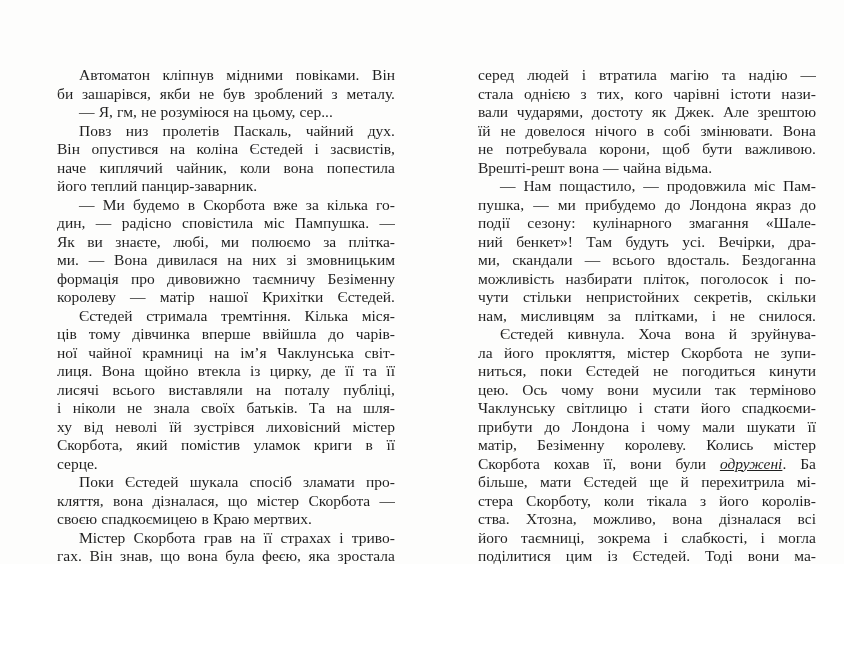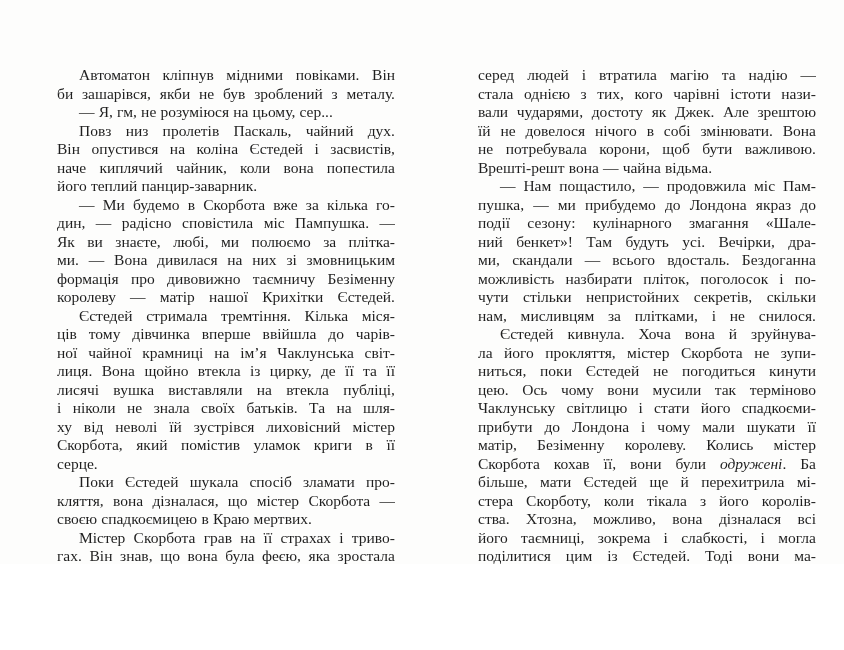--- a/index.html
+++ b/index.html
@@ -28,21 +28,21 @@
     line-height: 18.5px;
     height: 18.5px;
     text-align: justify;
     text-align-last: justify;
     overflow: hidden;
     white-space: normal;
     word-spacing: 0.02em;
   }
   .page-text .line.indent { text-indent: 22px; }
   .page-text .line.end    { text-align-last: left; }
-  .italic { font-style: italic; }
+  .italic { font-style: italic; text-decoration: underline; }
   .page-number {
     margin-top: 4px;
     text-align: center;
     font-size: 15px;
     letter-spacing: 0.5px;
     color: #ef4444;
   }
 </style>
 </head>
 <body>
@@ -61,21 +61,21 @@
         <div class="line indent"><span>— Ми будемо в Скорбота вже за кілька го-</span></div>
         <div class="line"><span>дин, — радісно сповістила міс Пампушка. —</span></div>
         <div class="line"><span>Як ви знаєте, любі, ми полюємо за плітка-</span></div>
         <div class="line"><span>ми. — Вона дивилася на них зі змовницьким</span></div>
         <div class="line"><span>формація про дивовижно таємничу Безіменну</span></div>
         <div class="line"><span>королеву — матір нашої Крихітки Єстедей.</span></div>
         <div class="line indent"><span>Єстедей стримала тремтіння. Кілька міся-</span></div>
         <div class="line"><span>ців тому дівчинка вперше ввійшла до чарів-</span></div>
         <div class="line"><span>ної чайної крамниці на ім’я Чаклунська світ-</span></div>
         <div class="line"><span>лиця. Вона щойно втекла із цирку, де її та її</span></div>
-        <div class="line"><span>лисячі вушка виставляли на втекла публіці,</span></div>
+        <div class="line"><span>лисячі всього виставляли на поталу публіці,</span></div>
         <div class="line"><span>і ніколи не знала своїх батьків. Та на шля-</span></div>
         <div class="line"><span>ху від неволі їй зустрівся лиховісний містер</span></div>
         <div class="line"><span>Скорбота, який помістив уламок криги в її</span></div>
         <div class="line end"><span>серце.</span></div>
         <div class="line indent"><span>Поки Єстедей шукала спосіб зламати про-</span></div>
         <div class="line"><span>кляття, вона дізналася, що містер Скорбота —</span></div>
         <div class="line end"><span>своєю спадкоємицею в Краю мертвих.</span></div>
         <div class="line indent"><span>Містер Скорбота грав на її страхах і триво-</span></div>
         <div class="line"><span>гах. Він знав, що вона була феєю, яка зростала</span></div>
       </div>

